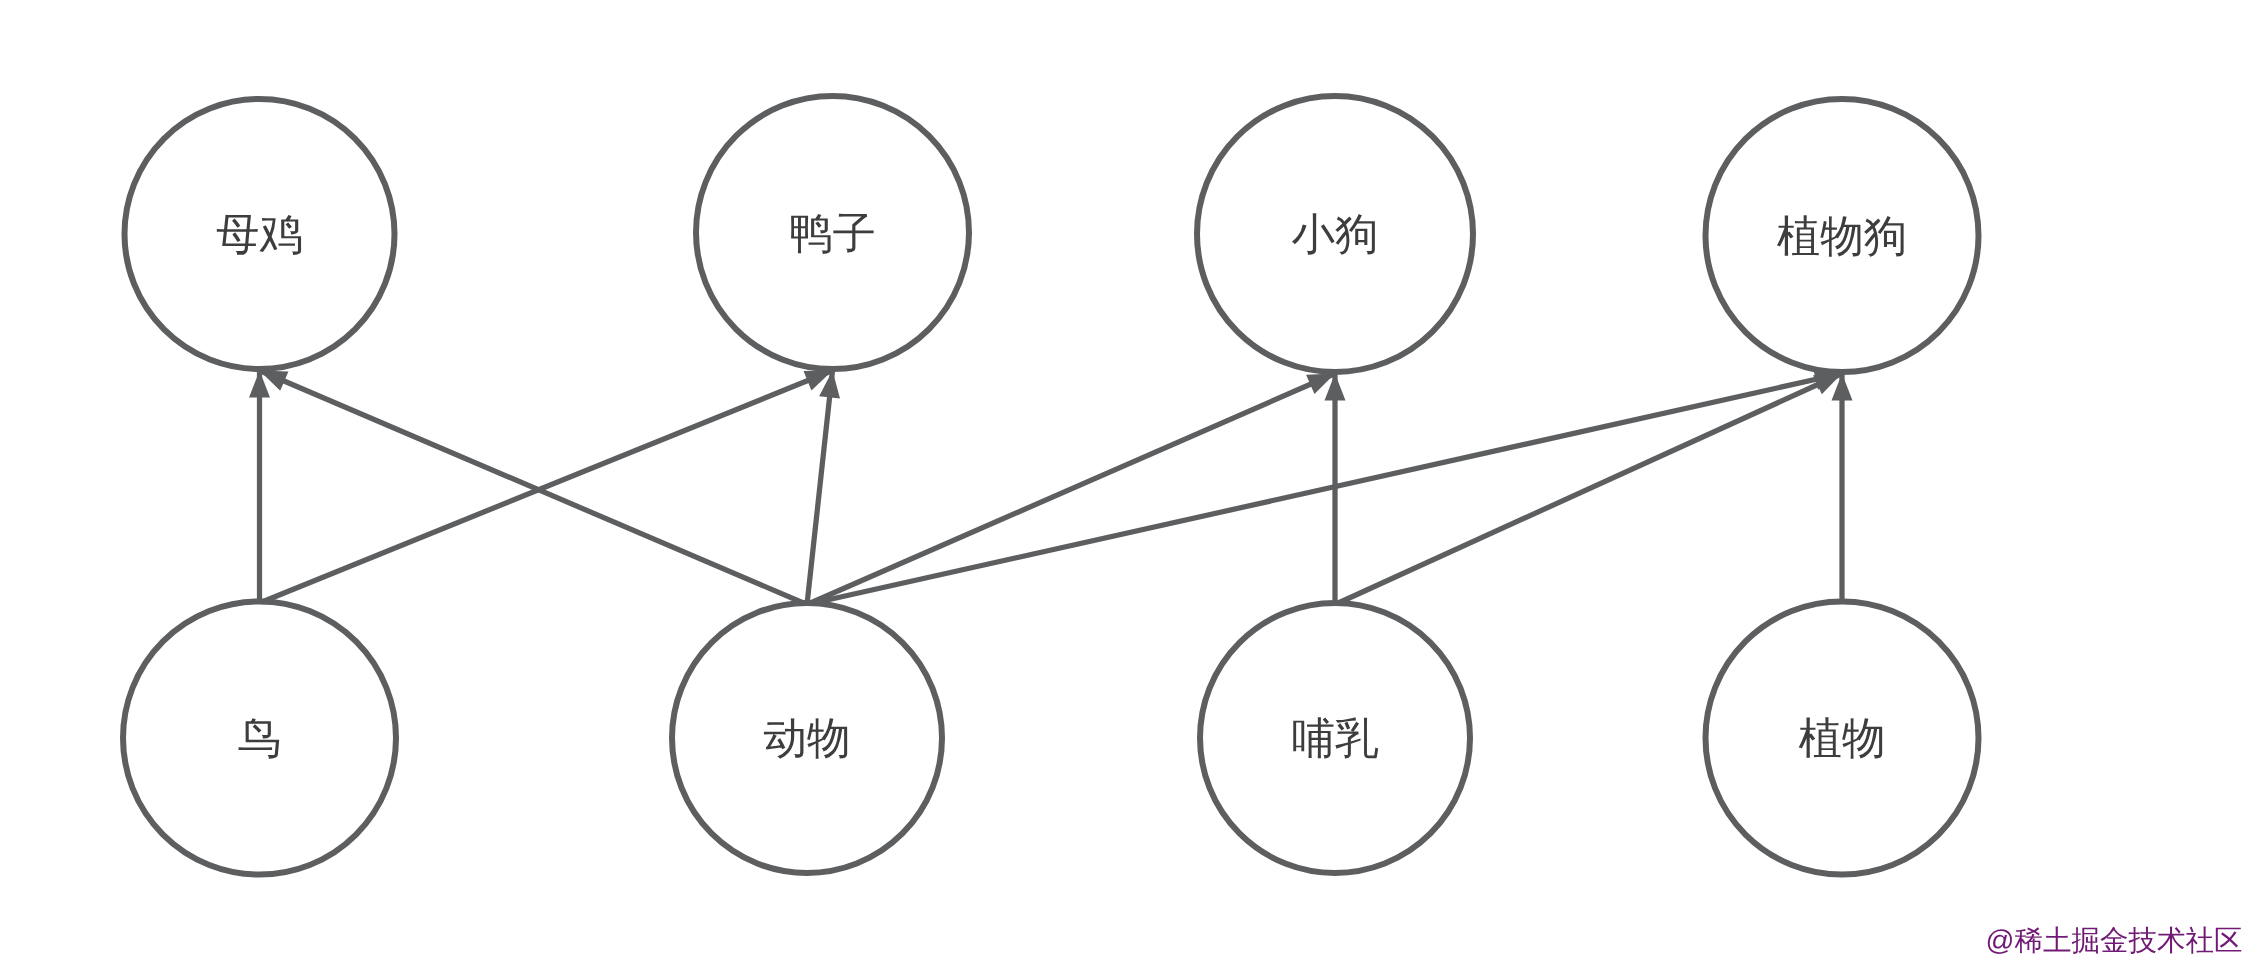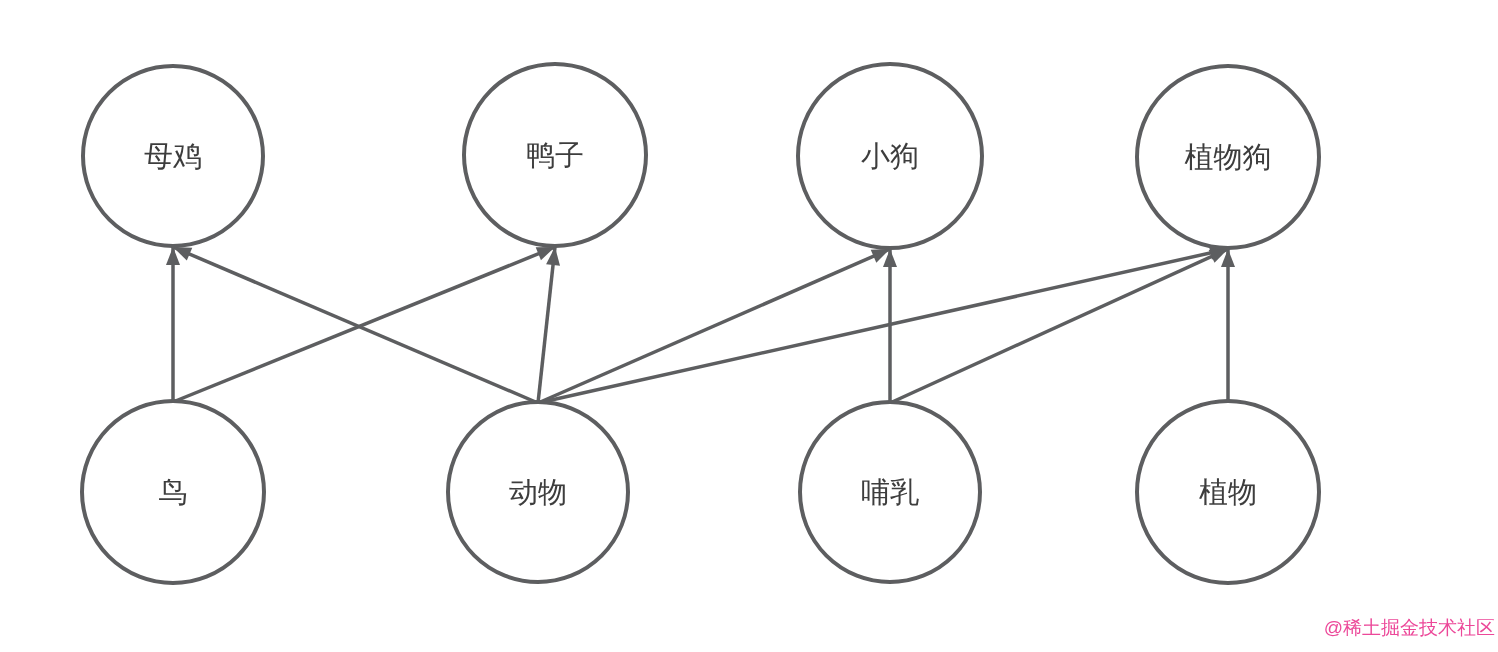--- a/index.html
+++ b/index.html
@@ -81,14 +81,14 @@
         <g>
           <circle cx="890" cy="492" r="90" fill="#ffffff" stroke="#5d5e60" stroke-width="4"></circle>
           <text x="890" y="492" dy="0.35em" text-anchor="middle" fill="#3d3d3d" font-size="29">哺乳</text>
         </g>
         <g>
           <circle cx="1228" cy="492" r="91" fill="#ffffff" stroke="#5d5e60" stroke-width="4"></circle>
           <text x="1228" y="492" dy="0.35em" text-anchor="middle" fill="#3d3d3d" font-size="29">植物</text>
         </g>
       </g>
   </svg>
-  <div class="watermark" style="color: #ec4899; font-size: 19px;">@稀土掘金技术社区</div>
+  <div class="watermark" style="color: #701a75; font-size: 19px;">@稀土掘金技术社区</div>
 </div>
 
 </body></html>

